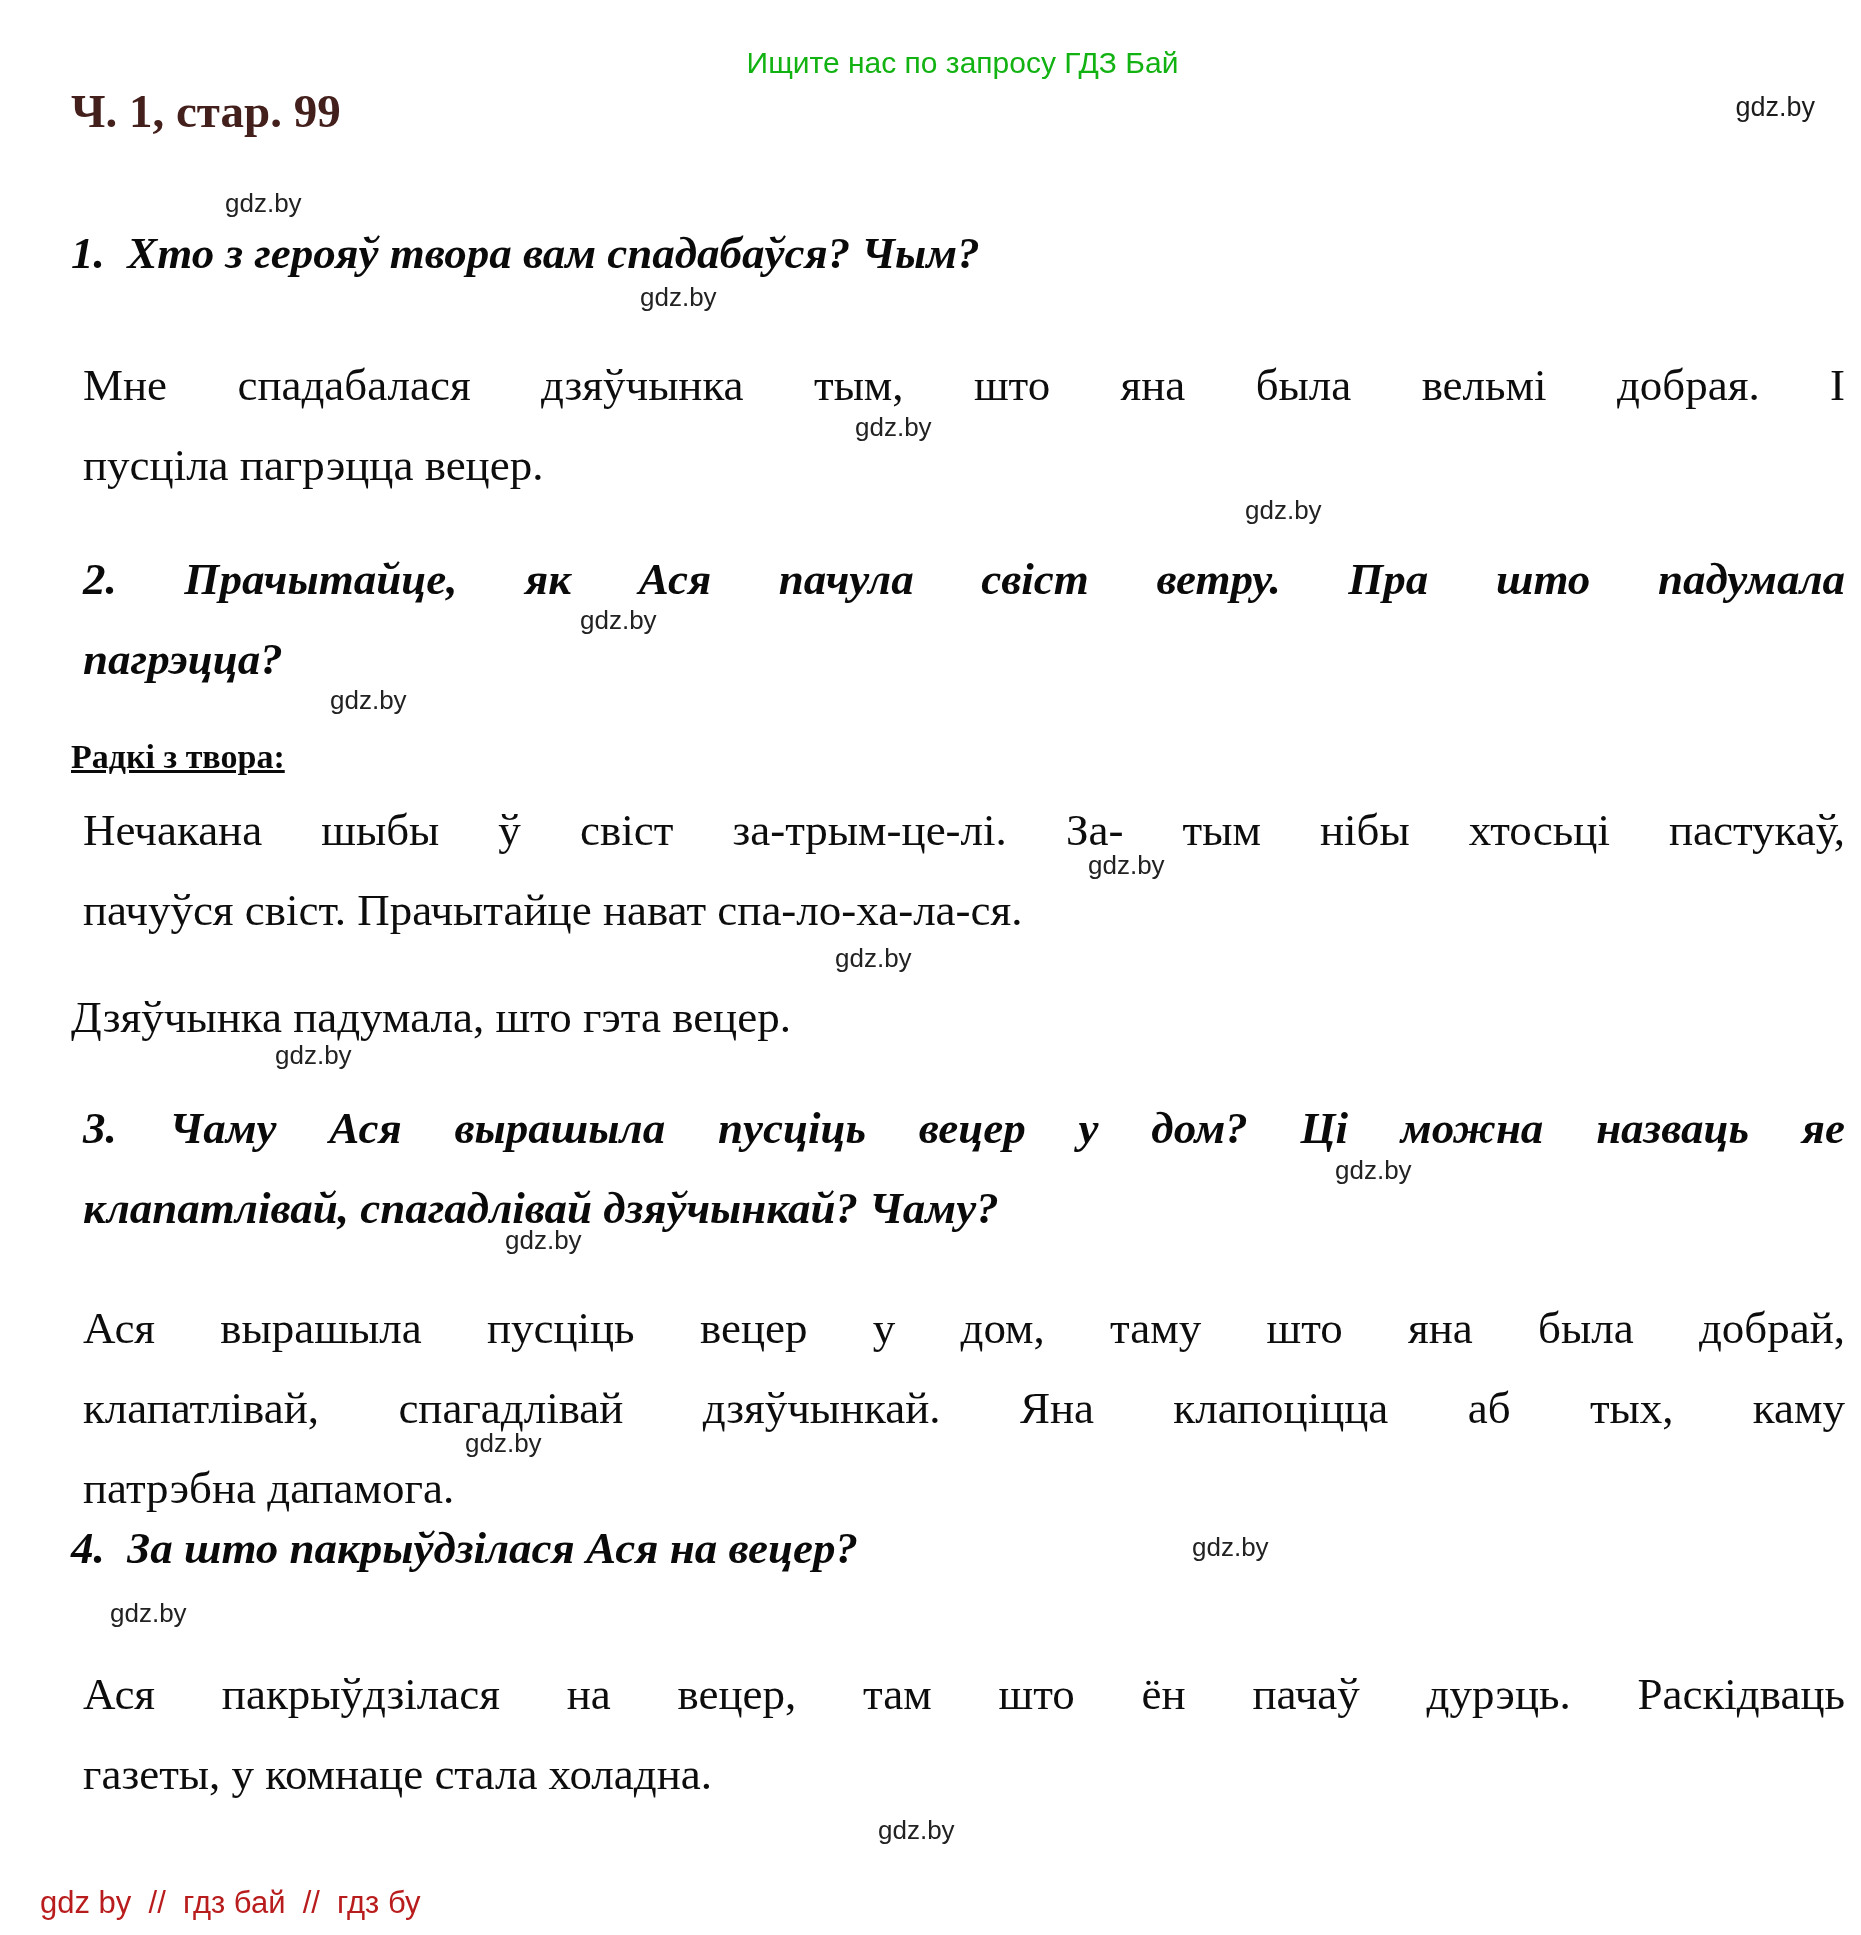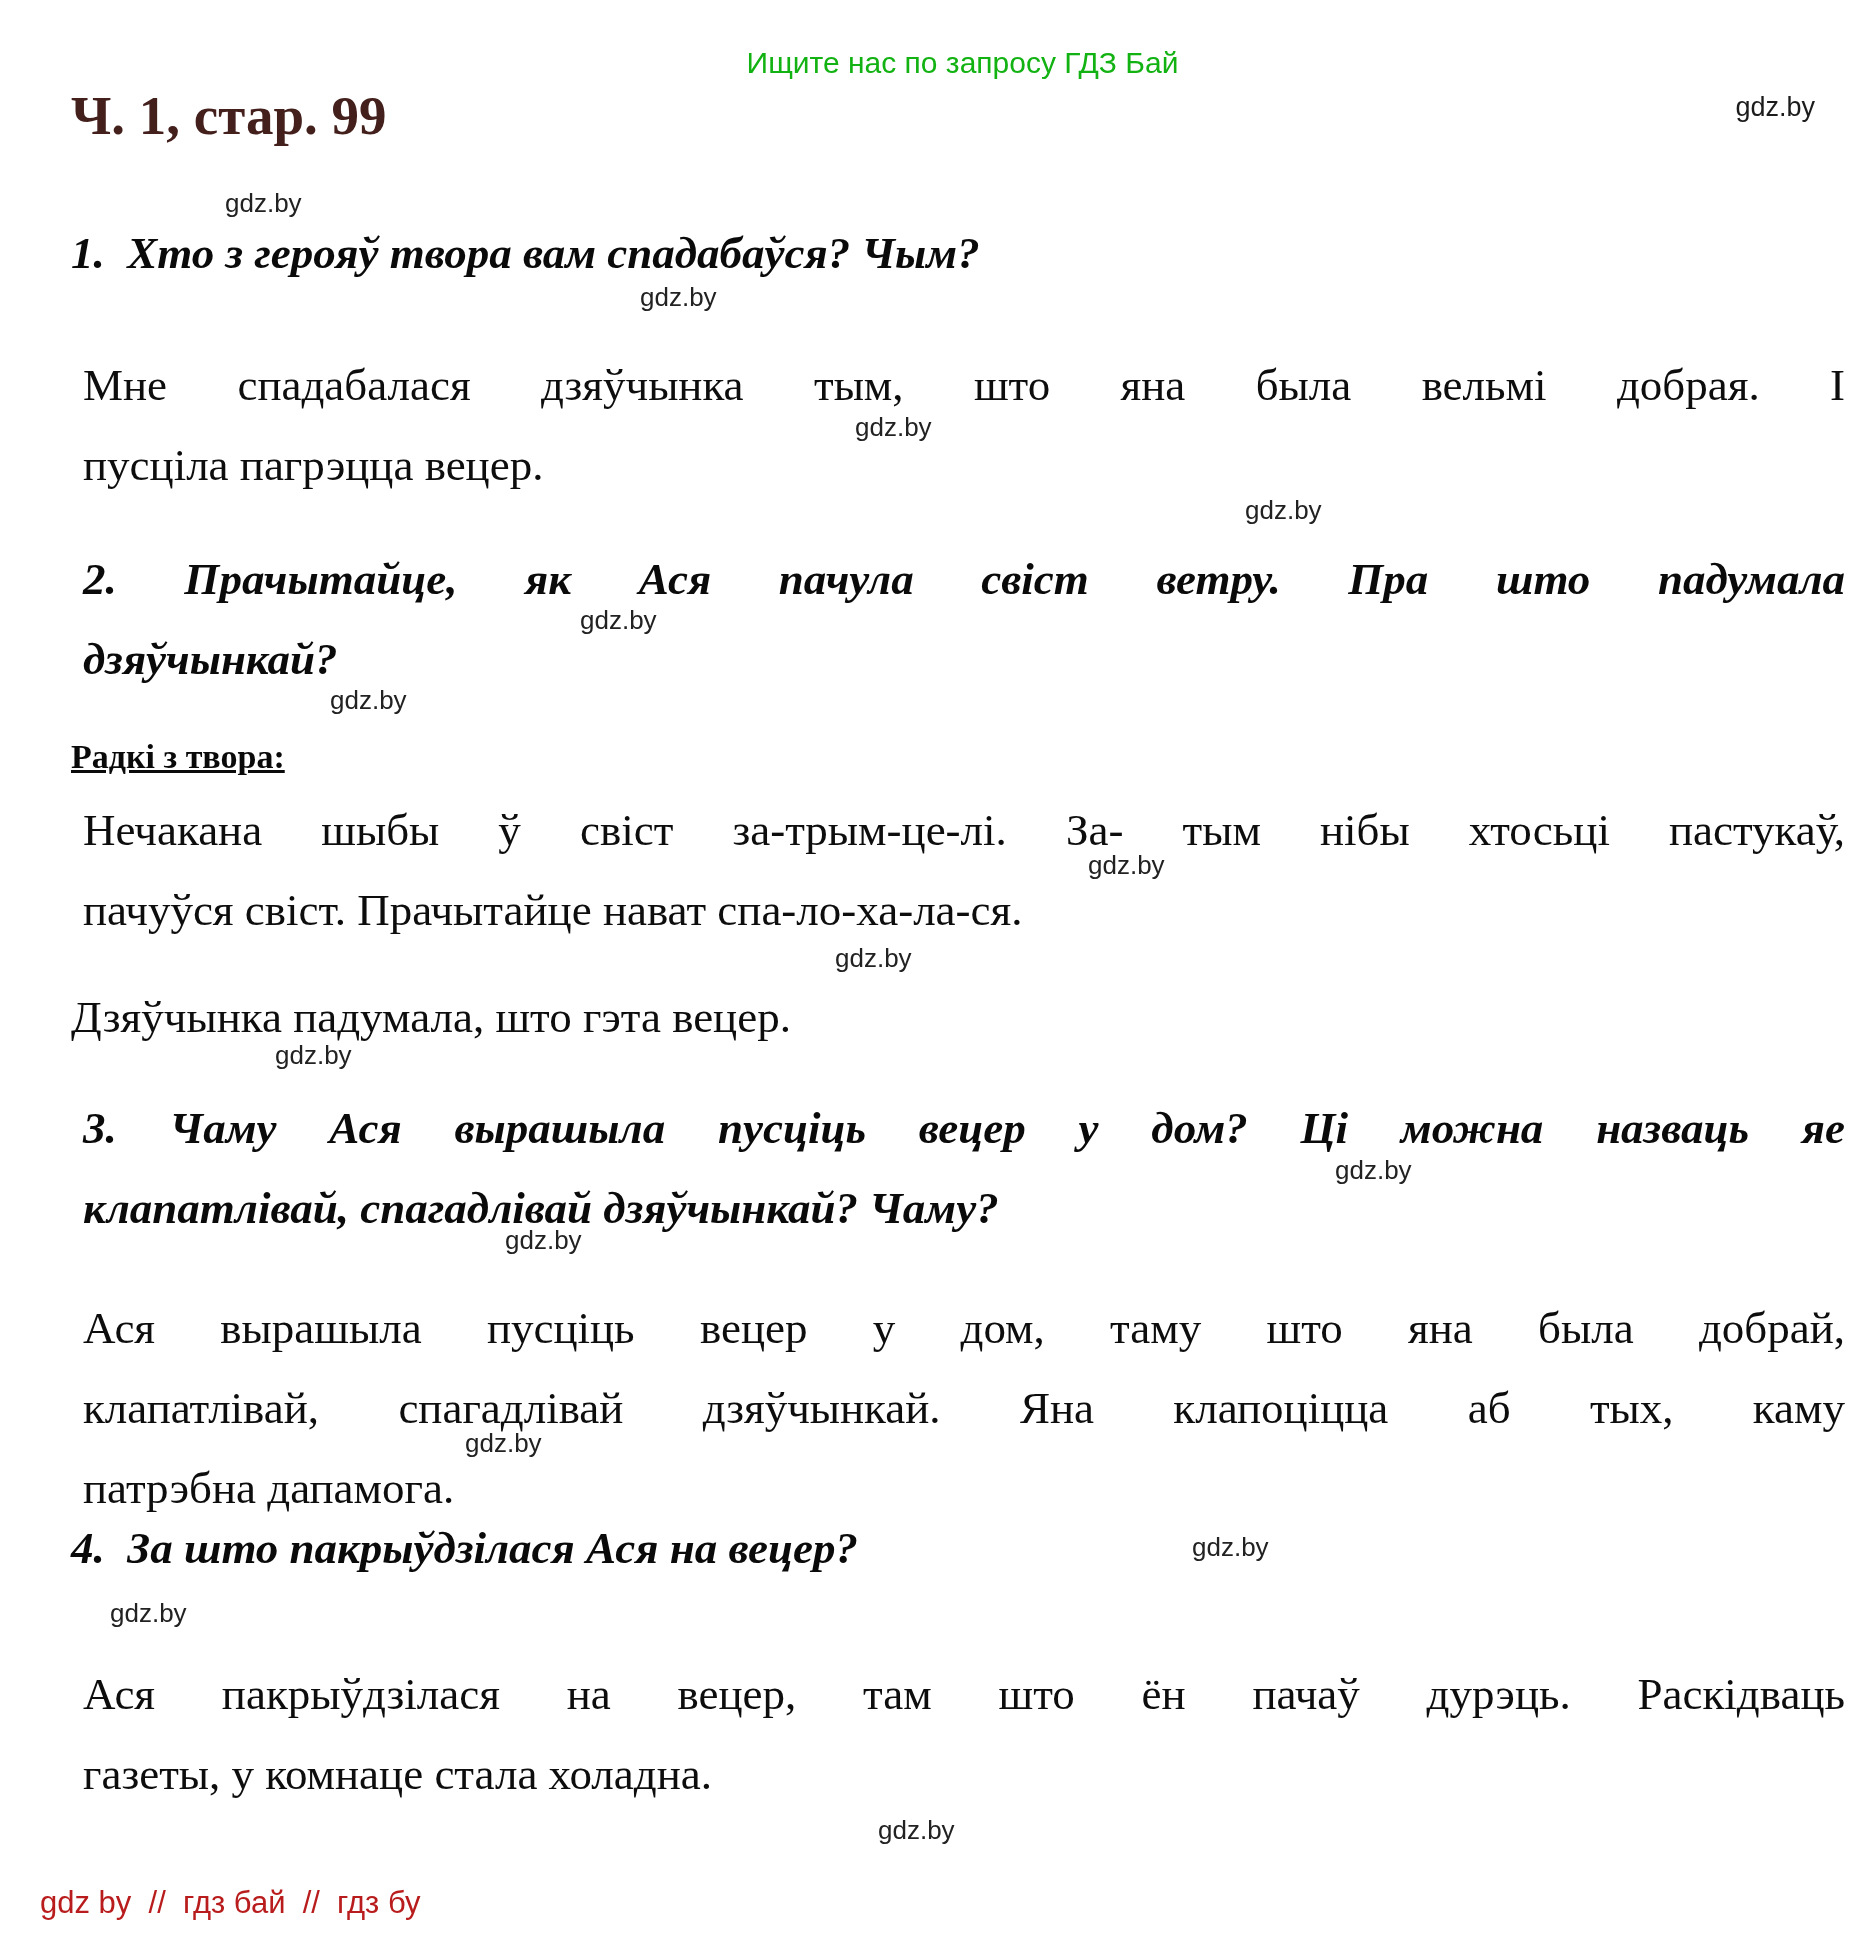--- a/index.html
+++ b/index.html
@@ -16,21 +16,21 @@
   .abs { position: absolute; }
   .banner {
     left: 0; top: 6px; width: 100%;
     text-align: center;
     font-family: "Liberation Sans", sans-serif;
     font-size: 30px;
     color: #12b212;
   }
   .title {
     left: 31px; top: 44px;
-    font-size: 55px;
+    font-size: 47px;
     font-weight: bold;
     color: #44201d;
   }
   .site {
     right: 62px; top: 52px;
     font-family: "Liberation Sans", sans-serif;
     font-size: 27px;
     color: #1c1c1c;
   }
   .question {
@@ -78,21 +78,21 @@
 
   <div class="question abs" style="top:183px">1.&nbsp; Хто з герояў твора вам спадабаўся? Чым?</div>
 
   <div class="body-text abs" style="top:303px">
       <div class="jline">Мне спадабалася дзяўчынка тым, што яна была вельмі добрая. І</div>
       <div class="jline last">пусціла пагрэцца вецер.</div>
     </div>
 
   <div class="question abs" style="top:497px">
       <div class="jline">2. Прачытайце, як Ася пачула свіст ветру. Пра што падумала</div>
-      <div class="jline last">дзяўчынкай?</div>
+      <div class="jline last">пагрэцца?</div>
     </div>
 
   <div class="radki-heading abs" style="top:688px">Радкі з твора:</div>
 
   <div class="body-text abs" style="top:748px">
       <div class="jline">Нечакана шыбы ў свіст за-трым-це-лі. За- тым нібы хтосьці пастукаў,</div>
       <div class="jline last">пачуўся свіст. Прачытайце нават спа-ло-ха-ла-ся.</div>
     </div>
 
   <div class="body-text abs" style="top:947px">Дзяўчынка падумала, што гэта вецер.</div>

